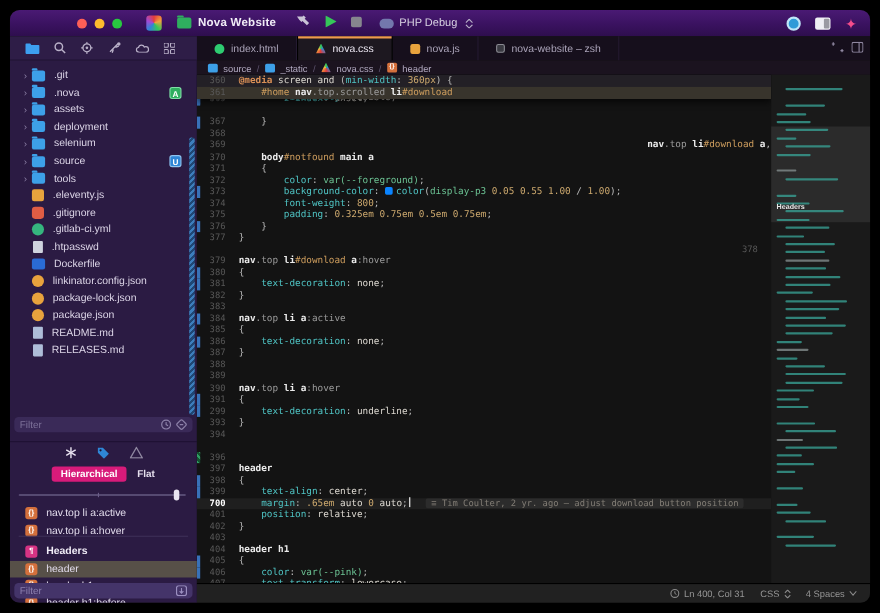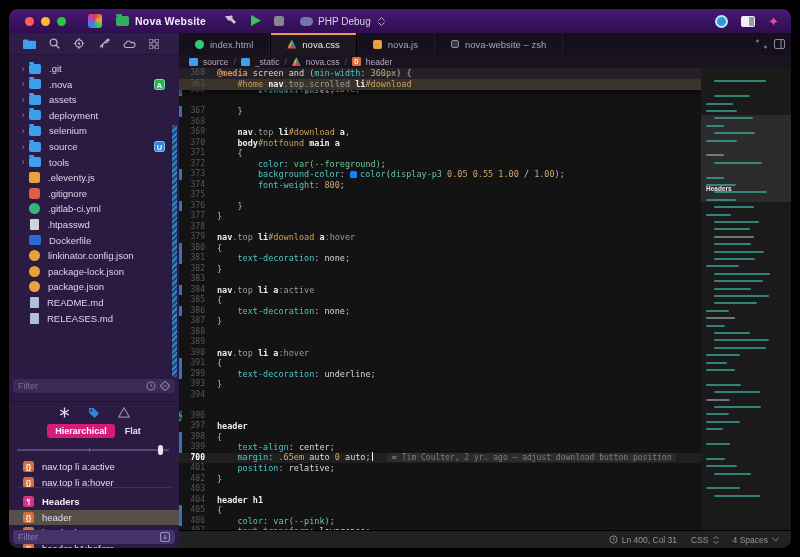--- a/index.html
+++ b/index.html
@@ -3,21 +3,21 @@
 <meta charset="utf-8">
 <style>
   html,body{margin:0;padding:0;background:#000;width:800px;height:557px;overflow:hidden;
     font-family:"Liberation Sans",sans-serif;-webkit-font-smoothing:antialiased;}
   *{box-sizing:border-box;}
   .window{position:absolute;left:8px;top:8px;width:784px;height:541px;border-radius:10px;
     overflow:hidden;background:#131313;box-shadow:0 12px 40px rgba(0,0,0,.9);border:1px solid #000;}
 
   
   .titlebar{position:absolute;left:0;top:0;width:784px;height:24px;
-    background:linear-gradient(180deg,#4a1a74 0%,#3a1260 55%,#2e0e4e 100%);display:flex;align-items:center;}
+    background:linear-gradient(180deg,#4a1a74 0%,#3a1260 55%,#2e0e4e 100%);display:flex;align-items:center;padding-left:45px;}
   .lights{display:flex;gap:7px;margin-left:16px;}
   .light{width:9px;height:9px;border-radius:50%;}
   .l-red{background:#ff5f57}.l-yellow{background:#febc2e}.l-green{background:#28c840}
   .appicon{width:14px;height:14px;margin-left:22px;border-radius:3px;
     background:conic-gradient(#e23c3c,#f2a33c,#35c759,#2f86d6,#a24ad6,#e23c3c);}
   .projfolder{width:13px;height:10px;border-radius:2px;background:#2fae5f;margin-left:14px;position:relative;}
   .projfolder::before{content:"";position:absolute;left:0;top:-2px;width:6px;height:2px;background:#2fae5f;border-radius:1px 1px 0 0;}
   .projname{color:#f0ecf6;font-size:10.5px;font-weight:bold;margin-left:6px;letter-spacing:.2px;}
   .tbtool{margin-left:18px;display:flex;align-items:center;gap:13px;}
   .debuggroup{display:flex;align-items:center;margin-left:16px;gap:5px;}
@@ -469,21 +469,21 @@
         </div>
         <div class="cl" style="top: 38px;">
           <span class="mk mk-blue"></span>
           <span class="gnum">367</span>
           <span class="codetxt"><span class="tk-pun">    }</span></span>
         </div>
         <div class="cl" style="top: 48.5px;">
           <span class="gnum">368</span>
           <span class="codetxt"></span>
         </div>
-        <div class="cl" style="top: 59px;">
+        <div class="cl" style="top: 59px; justify-content: space-between;">
           <span class="gnum">369</span>
           <span class="codetxt"><span class="tk-pun">    </span><span class="tk-sel">nav</span><span class="tk-cls">.top</span><span class="tk-sel"> li</span><span class="tk-id">#download</span><span class="tk-sel"> a</span><span class="tk-pun">,</span></span>
         </div>
         <div class="cl" style="top: 69.5px;">
           <span class="gnum">370</span>
           <span class="codetxt"><span class="tk-pun">    </span><span class="tk-sel">body</span><span class="tk-id">#notfound</span><span class="tk-sel"> main a</span></span>
         </div>
         <div class="cl" style="top: 80px;">
           <span class="gnum">371</span>
           <span class="codetxt"><span class="tk-pun">    {</span></span>
@@ -496,31 +496,32 @@
           <span class="mk mk-blue"></span>
           <span class="gnum">373</span>
           <span class="codetxt"><span class="tk-pun">        </span><span class="tk-prop">background-color</span><span class="tk-pun">: </span><span class="chip" style="background: rgb(10, 132, 255);"></span><span class="tk-prop">color</span><span class="tk-pun">(</span><span class="tk-green">display-p3</span><span class="tk-num"> 0.05 0.55 1.00</span><span class="tk-pun"> / </span><span class="tk-num">1.00</span><span class="tk-pun">);</span></span>
         </div>
         <div class="cl" style="top: 111.5px;">
           <span class="gnum">374</span>
           <span class="codetxt"><span class="tk-pun">        </span><span class="tk-prop">font-weight</span><span class="tk-pun">: </span><span class="tk-num">800</span><span class="tk-pun">;</span></span>
         </div>
         <div class="cl" style="top: 122px;">
           <span class="gnum">375</span>
+          <span class="codetxt"><span class="tk-pun">        </span><span class="tk-prop">padding</span><span class="tk-pun">: </span><span class="tk-num">0.325em 0.75em 0.5em 0.75em</span><span class="tk-pun">;</span></span>
         </div>
         <div class="cl" style="top: 132.5px;">
           <span class="mk mk-blue"></span>
           <span class="gnum">376</span>
           <span class="codetxt"><span class="tk-pun">    }</span></span>
         </div>
         <div class="cl" style="top: 143px;">
           <span class="gnum">377</span>
           <span class="codetxt"><span class="tk-pun">}</span></span>
         </div>
-        <div class="cl" style="top: 153.5px;">
+        <div class="cl" style="top: 153.5px; justify-content: flex-end;">
           <span class="gnum">378</span>
           <span class="codetxt"></span>
         </div>
         <div class="cl" style="top: 164px;">
           <span class="gnum">379</span>
           <span class="codetxt"><span class="tk-sel">nav</span><span class="tk-cls">.top</span><span class="tk-sel"> li</span><span class="tk-id">#download</span><span class="tk-sel"> a</span><span class="tk-cls">:hover</span></span>
         </div>
         <div class="cl" style="top: 174.5px;">
           <span class="mk mk-blue"></span>
           <span class="gnum">380</span>

